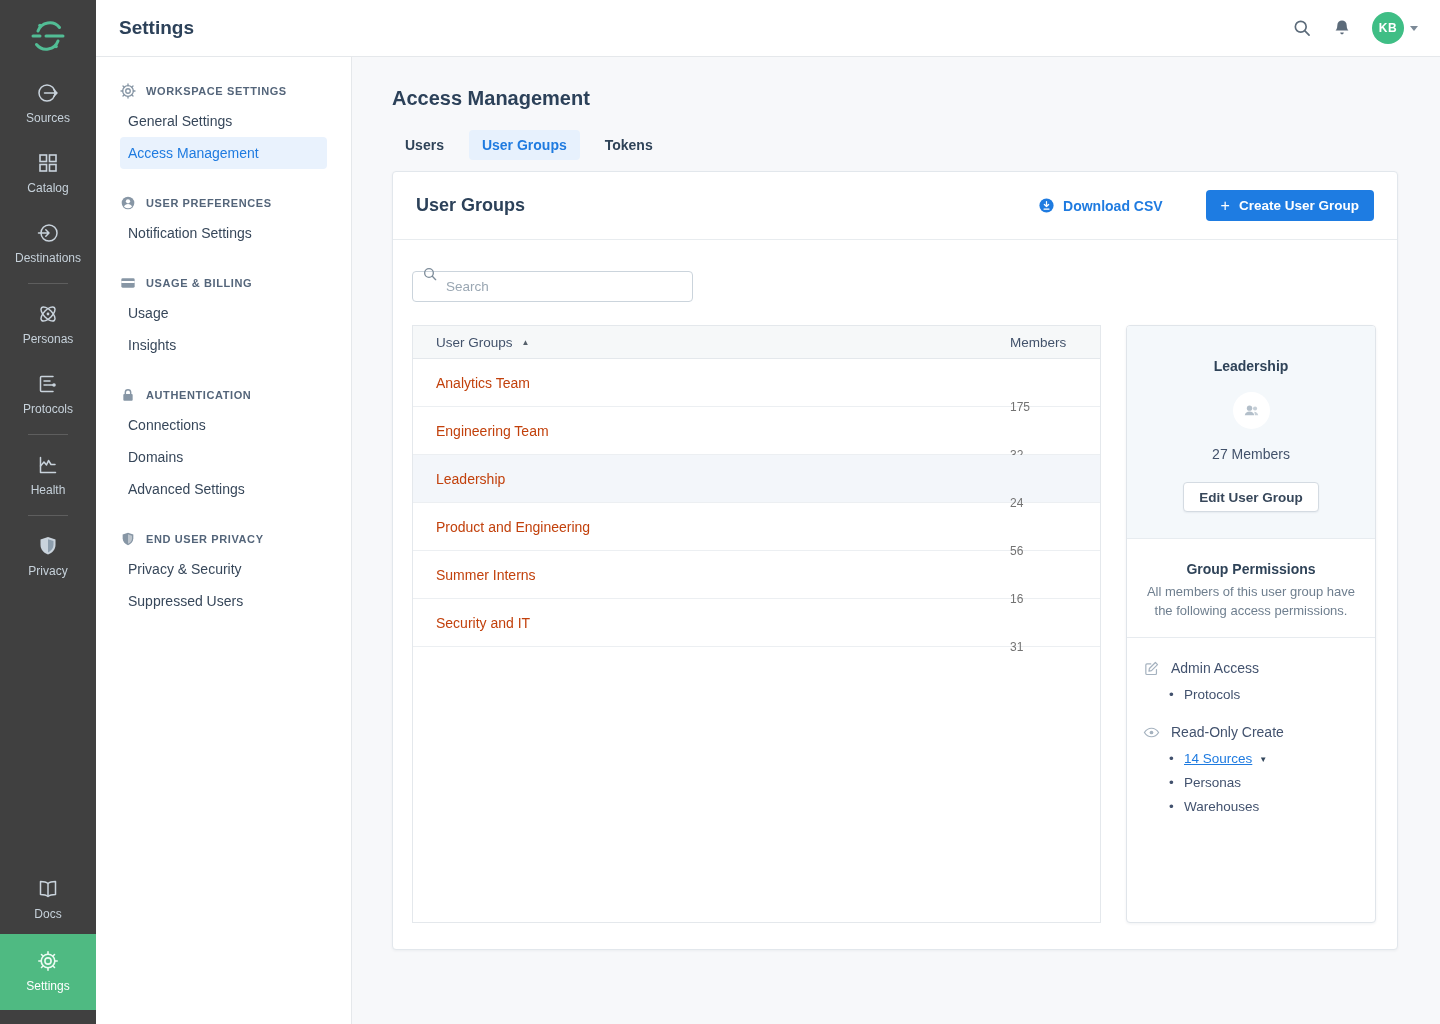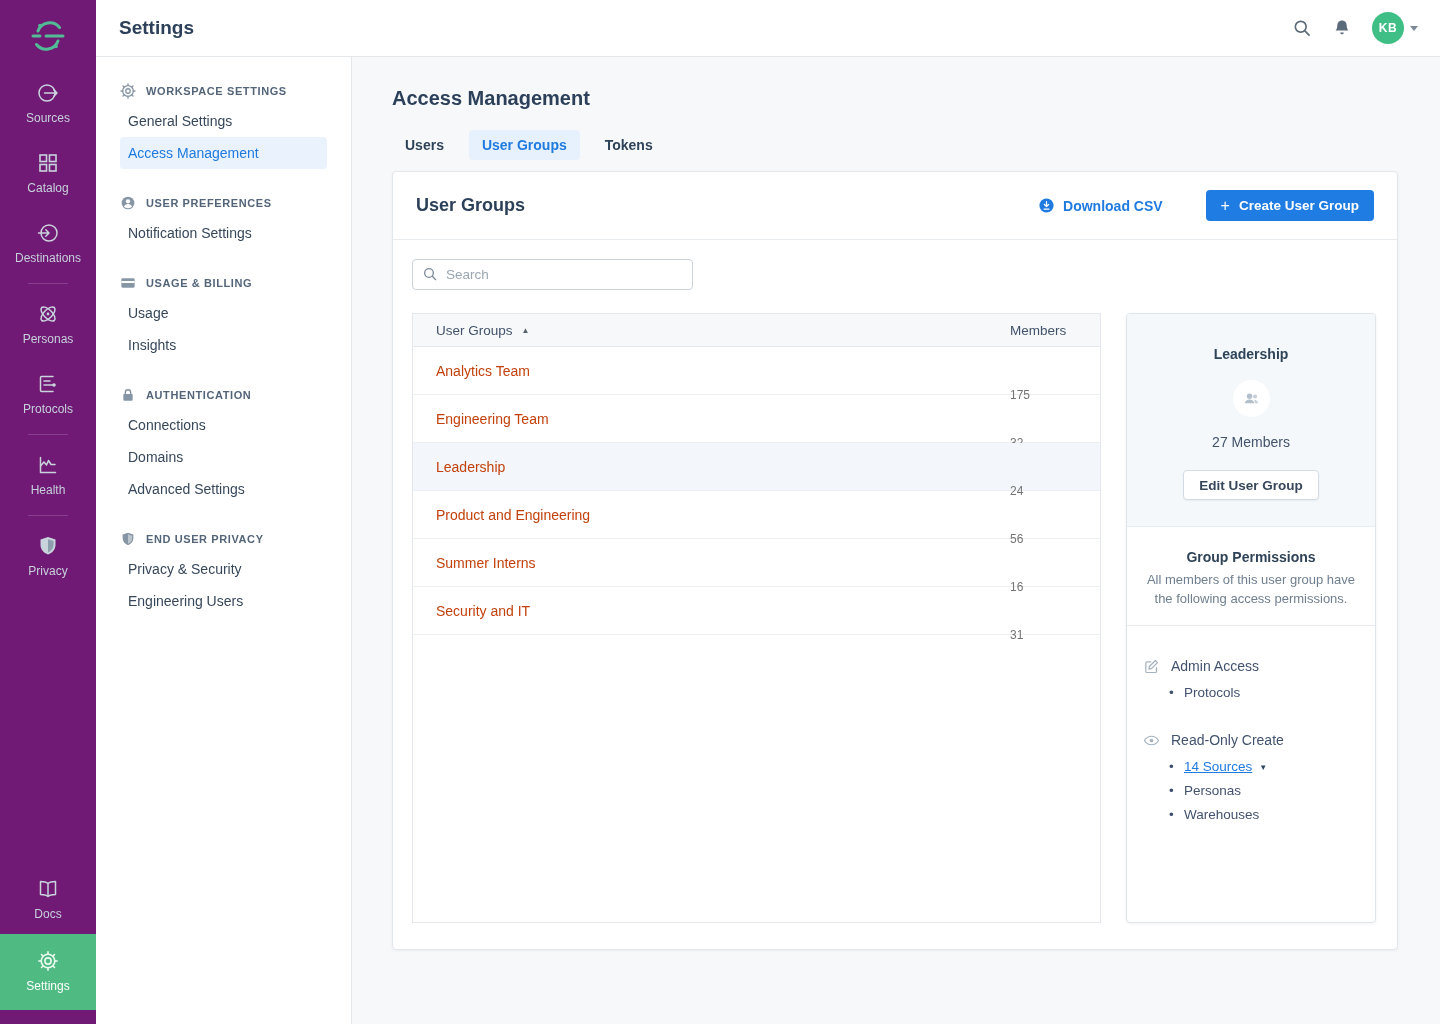--- a/index.html
+++ b/index.html
@@ -1,20 +1,20 @@
 <!DOCTYPE html>
 <html><head>
 <meta charset="utf-8">
 <style>
   * { margin:0; padding:0; box-sizing:border-box; }
   html,body { width:1440px; height:1024px; overflow:hidden; font-family:"Liberation Sans", sans-serif; background:#f7f8fa; }
   .app { display:flex; width:1440px; height:1024px; }
 
   
-  .iconbar { width:96px; background:#701a75; color:#c9d3dc; display:flex; flex-direction:column; align-items:stretch; flex-shrink:0; }
+  .iconbar { width:96px; background:#404040; color:#c9d3dc; display:flex; flex-direction:column; align-items:stretch; flex-shrink:0; }
   .logo { width:44px; height:44px; margin:14px auto 10px; }
   .nav-item { display:flex; flex-direction:column; align-items:center; padding:13px 0; cursor:pointer; }
   .nav-item svg { width:24px; height:24px; }
   .nav-item .nav-label { font-size:12px; margin-top:6px; color:#c6d1da; }
   .nav-divider { width:40px; height:1px; background:rgba(255,255,255,.16); margin:5px auto; }
   .nav-spacer { flex:1; }
   .nav-item.active { background:#4fba82; margin-bottom:14px; padding:15px 0 17px; }
   .nav-item.active .nav-label { color:#fff; }
   .nav-item.active svg { color:#eafaf1; }
 
@@ -50,21 +50,21 @@
   .card-header { display:flex; align-items:center; padding:18px 23px; border-bottom:1px solid #e8ecef; }
   .card-title { font-size:18px; font-weight:700; color:#2c4159; }
   .card-header-actions { margin-left:auto; display:flex; align-items:center; gap:43px; }
   .link-btn { display:flex; align-items:center; gap:8px; color:#1f7be0; font-size:14px; font-weight:600; cursor:pointer; }
   .link-btn svg { width:17px; height:17px; }
   .primary-btn { display:flex; align-items:center; gap:9px; background:#1e7ce2; color:#fff; border:none; border-radius:4px; height:31px; padding:0 15px; font-size:13.5px; font-weight:600; font-family:inherit; cursor:pointer; }
   .primary-btn .plus { font-size:16px; font-weight:400; line-height:1; }
 
   .card-body { padding:19px 19px 26px; display:flex; flex-direction:column; flex:1; min-height:0; }
   .search-box { position:relative; width:281px; }
-  .search-box input { width:100%; height:31px; border:1px solid #cbd4dc; border-radius:4px; padding:0 10px 0 33px; font-size:13.5px; font-family:inherit; color:#1d4ed8; outline:none; background:#fff; }
+  .search-box input { width:100%; height:31px; border:1px solid #cbd4dc; border-radius:4px; padding:0 10px 0 33px; font-size:13.5px; font-family:inherit; color:#1d4ed8; outline:none; background:#fff;margin-top:12px; }
   .search-box input::placeholder { color:#9aa7b3; }
   .search-box svg { position:absolute; left:10px; top:7px; width:16px; height:16px; color:#7d8c9a; }
 
   .table-and-detail { display:flex; margin-top:23px; flex:1; min-height:0; align-items:stretch; }
   .table-wrap { width:689px; border:1px solid #e4e8ec; background:#fff; display:flex; flex-direction:column; }
   .t-header { display:flex; align-items:center; background:#f6f8f9; border-bottom:1px solid #e4e8ec; height:33px; padding:0 18px 0 23px; }
   .t-col-name { flex:1; font-size:13.5px; color:#42526b; display:flex; align-items:center; gap:9px; cursor:pointer; }
   .sort-arrow { font-size:8px; color:#55606b; }
   .t-col-members { width:72px; font-size:13.5px; color:#42526b; }
   .t-row { display:flex; align-items:center; height:48px; padding:0 18px 0 23px; border-bottom:1px solid #eceff2; cursor:pointer; }
@@ -76,21 +76,21 @@
   .detail-top { background:#f4f8fb; border-bottom:1px solid #e7ecf0; text-align:center; padding:32px 16px 26px; }
   .detail-group-name { font-size:14px; font-weight:600; color:#2f4358; }
   .group-avatar { width:37px; height:37px; border-radius:50%; background:#fff; margin:18px auto 0; display:flex; align-items:center; justify-content:center; }
   .group-avatar svg { width:19px; height:19px; color:#b3bfca; }
   .member-count { font-size:14px; color:#42526b; margin-top:17px; }
   .secondary-btn { margin-top:20px; background:#fff; border:1px solid #d4dbe2; border-radius:4px; height:30px; padding:0 15px; font-size:13.5px; font-weight:600; color:#37475a; font-family:inherit; cursor:pointer; box-shadow:0 1px 2px rgba(20,40,60,.06); }
   .detail-perms { padding:22px 16px; text-align:center; }
   .perms-title { font-size:14px; font-weight:600; color:#2f4358; }
   .perms-desc { font-size:13px; color:#6f7f8f; line-height:1.45; margin-top:6px; }
   .perms-divider { height:1px; background:#e7ebef; margin:16px -16px 0; }
-  .perm-section { text-align:left; margin-top:32px; }
+  .perm-section { text-align:left; margin-top:22px; }
   .perm-label { display:flex; align-items:center; gap:11px; font-size:14px; color:#42526e; }
   .perm-label svg { width:17px; height:17px; color:#a5b2bf; flex-shrink:0; }
   .perm-items { list-style:none; margin-top:10px; }
   .perm-items li { position:relative; padding-left:41px; font-size:13.5px; color:#42526e; margin-bottom:9px; }
   .perm-items li::before { content:"•"; position:absolute; left:26px; color:#42526e; }
   .perm-link { color:#1f7be0; text-decoration:underline; cursor:pointer; }
   .perm-caret { display:inline-block; margin-left:7px; font-size:8px; color:#33475c; vertical-align:1px; }
 </style>
 </head>
 <body>
@@ -249,21 +249,21 @@
         <div class="sec-item">Advanced Settings</div>
 
         <div class="sec-header">
           <svg viewBox="0 0 24 24">
               <path d="M12 2.5l8 2.8v5.5c0 5-3.3 8.7-8 10.4-4.7-1.7-8-5.4-8-10.4V5.3z" fill="currentColor"></path>
               <path d="M12 4.8v14.5c3.6-1.5 6-4.4 6-8.2V7.3z" fill="#fff" opacity=".45"></path>
             </svg>
           <span class="sec-title">END USER PRIVACY</span>
         </div>
         <div class="sec-item">Privacy &amp; Security</div>
-        <div class="sec-item">Engineering Users</div>
+        <div class="sec-item">Suppressed Users</div>
       </nav>
 
       <main class="main">
         <h1 class="page-title">Access Management</h1>
 
         <div class="tabs">
           <div class="tab">Users</div>
           <div class="tab active">User Groups</div>
           <div class="tab">Tokens</div>
         </div>

